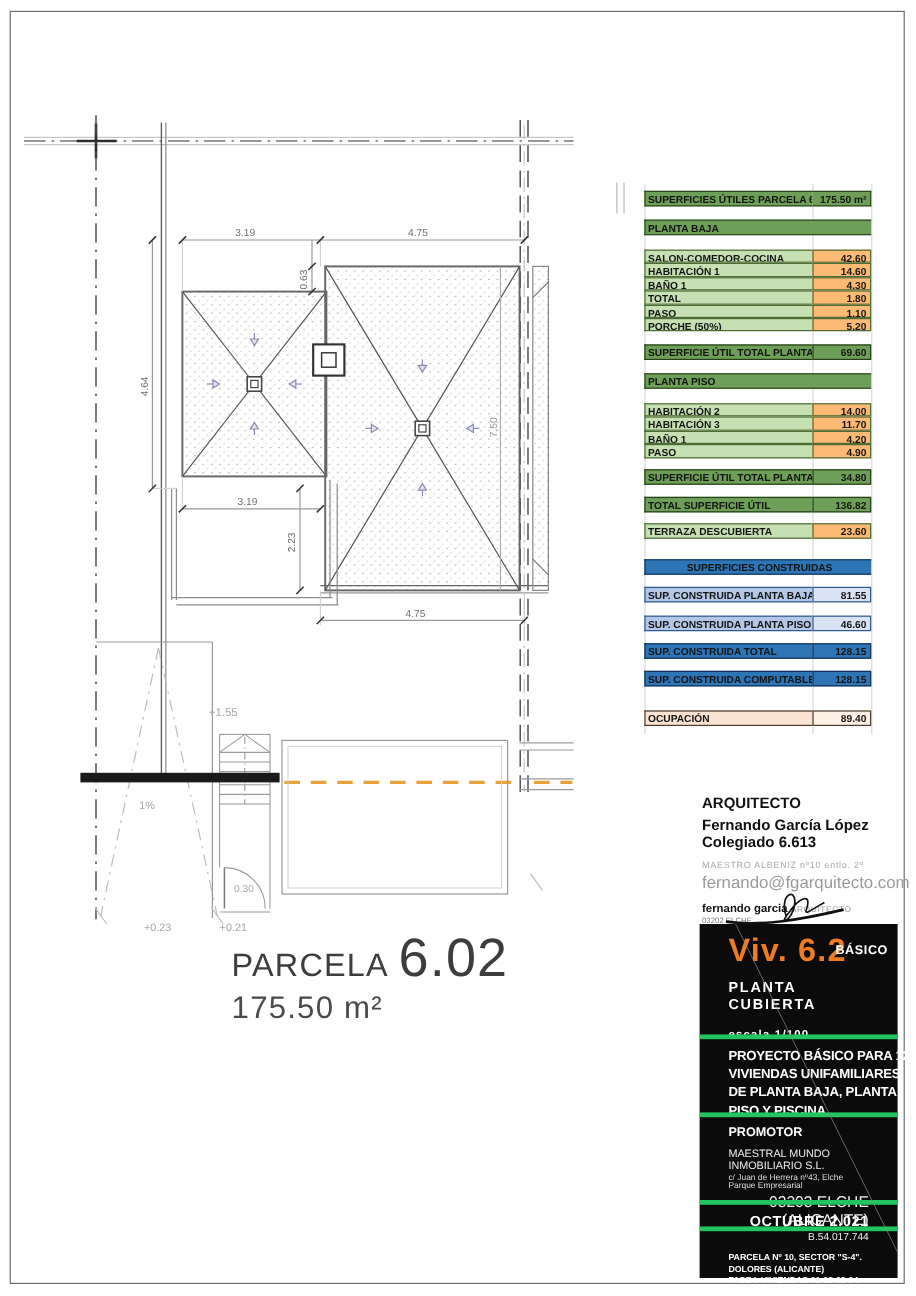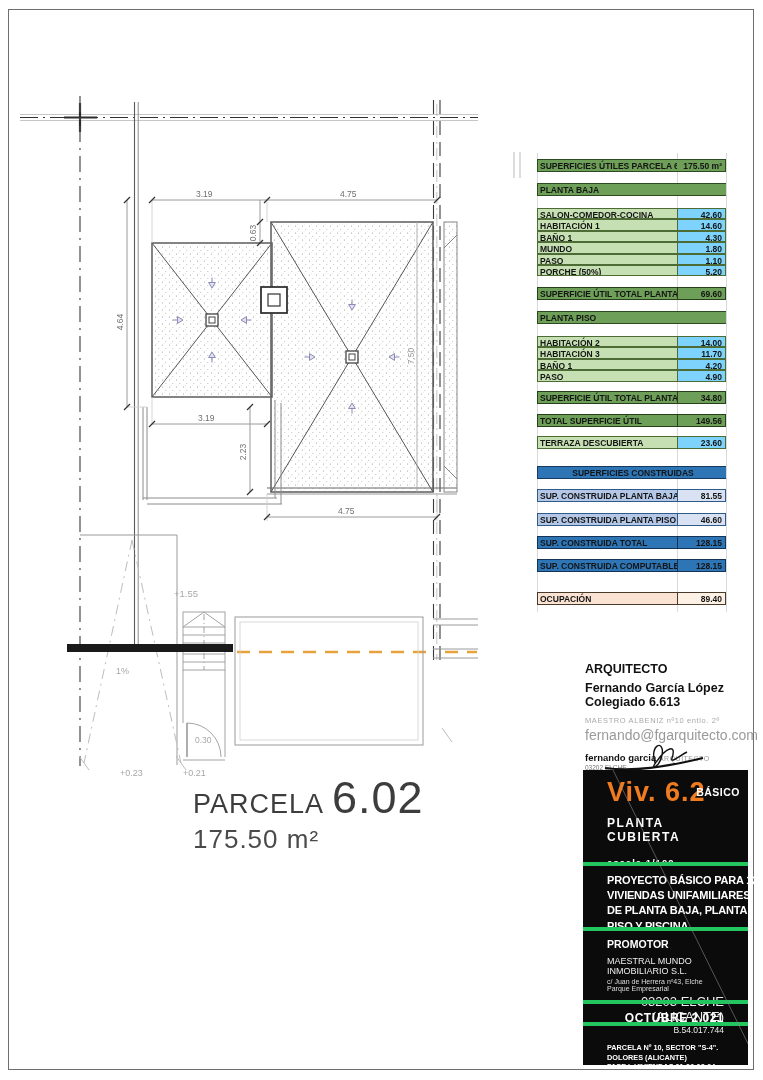--- a/index.html
+++ b/index.html
@@ -11,21 +11,21 @@
   
   .tgrid{position:absolute;background:#d9d9d9;width:1px;top:153px;height:459px;}
   .trow{position:absolute;left:537px;width:189px;display:flex;
         font-size:8.5px;font-weight:bold;color:#141414;line-height:1.25;}
   .trow .lbl{flex:0 0 140px;box-sizing:border-box;padding:1px 0 0 2px;border:1px solid #3c3c3c;border-right-width:0;
              white-space:nowrap;overflow:hidden;}
   .trow .val{flex:1;box-sizing:border-box;text-align:right;padding:1px 3px 0 0;border:1px solid #3c3c3c;}
   .gh  .lbl,.gh .val{background:#6e9f58;border-color:#2e4a1f;}
   .gh  .val{border-left-width:0;}
   .it  .lbl{background:#c6e0b4;border-color:#4c6b35;}
-  .it  .val{background:#7dd3fc;border-color:#4c6b35;}
+  .it  .val{background:#fdba74;border-color:#4c6b35;}
   .gt  .lbl,.gt .val{background:#6e9f58;border-color:#27401a;}
   .bh  .lbl,.bh .val{background:#2e75b6;border-color:#173a5e;}
   .bh  .lbl{flex:1;text-align:center;}
   .bi  .lbl{background:#b4c7e7;border-color:#2f5a8c;}
   .bi  .val{background:#d9e2f3;border-color:#2f5a8c;}
   .bt  .lbl,.bt .val{background:#2e75b6;border-color:#143356;}
   .oc  .lbl{background:#fae3d2;border-color:#4a3a2c;}
   .oc  .val{background:#fdf1e6;border-color:#4a3a2c;}
   .full .lbl{flex:1;}
 
@@ -274,21 +274,21 @@
       </div>
     <div class="trow it" style="top:219.4px;height:11.4px">
       <span class="lbl">HABITACIÓN 1</span>
         <span class="val">14.60</span>
       </div>
     <div class="trow it" style="top:230.8px;height:11.4px">
       <span class="lbl">BAÑO 1</span>
         <span class="val">4.30</span>
       </div>
     <div class="trow it" style="top:242.2px;height:11.4px">
-      <span class="lbl">MUNDO</span>
+      <span class="lbl">TOTAL</span>
         <span class="val">1.80</span>
       </div>
     <div class="trow it" style="top:253.6px;height:11.4px">
       <span class="lbl">PASO</span>
         <span class="val">1.10</span>
       </div>
     <div class="trow it" style="top:265px;height:11.4px">
       <span class="lbl">PORCHE (50%)</span>
         <span class="val">5.20</span>
       </div>
@@ -314,21 +314,21 @@
     <div class="trow it" style="top:370.2px;height:11.4px">
       <span class="lbl">PASO</span>
         <span class="val">4.90</span>
       </div>
     <div class="trow gt" style="top:391px;height:13px">
       <span class="lbl">SUPERFICIE ÚTIL TOTAL PLANTA PISO</span>
         <span class="val">34.80</span>
       </div>
     <div class="trow gt" style="top:414px;height:13px">
       <span class="lbl">TOTAL SUPERFICIE ÚTIL</span>
-        <span class="val">149.56</span>
+        <span class="val">136.82</span>
       </div>
     <div class="trow it" style="top:436px;height:13px">
       <span class="lbl">TERRAZA DESCUBIERTA</span>
         <span class="val">23.60</span>
       </div>
     <div class="trow bh" style="top:466px;height:13px">
       <span class="lbl">SUPERFICIES CONSTRUIDAS</span>
       </div>
     <div class="trow bi" style="top:489px;height:13px">
       <span class="lbl">SUP. CONSTRUIDA PLANTA BAJA</span>

